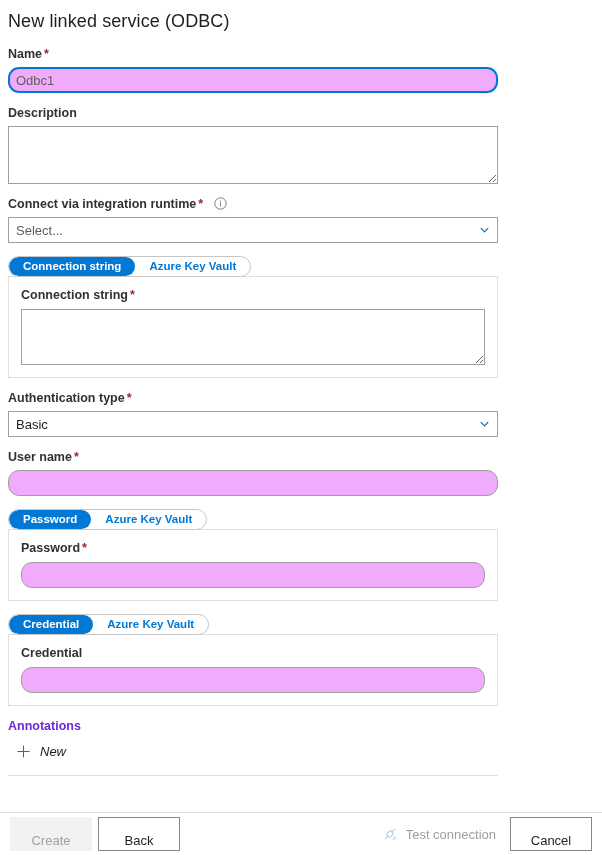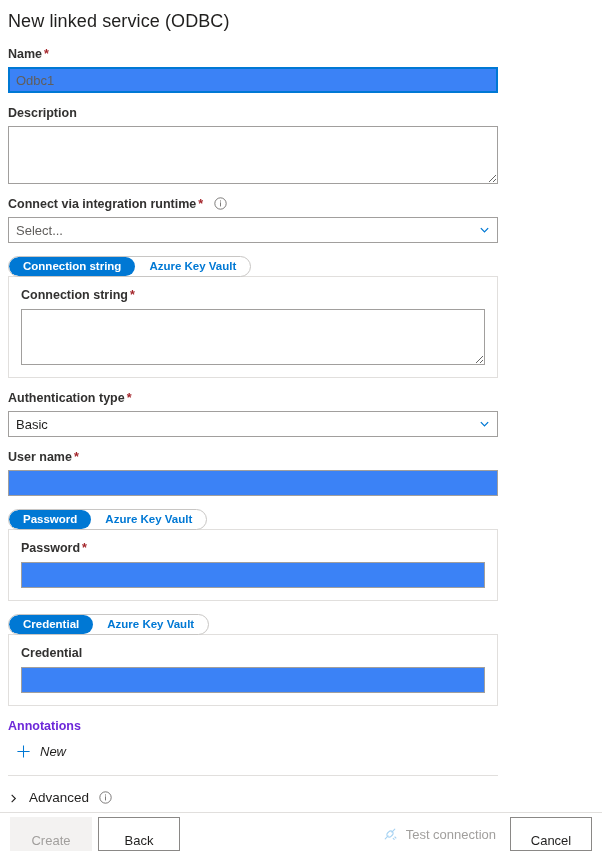--- a/index.html
+++ b/index.html
@@ -51,27 +51,27 @@
     width: 13px;
     height: 13px;
   }
   .info-icon svg { display: block; }
 
   .text-input {
     display: block;
     width: 100%;
     height: 26px;
     border: 1px solid #a19f9d;
-    background: #3b82f6;
+    background: #f0abfc;
     font-family: "Liberation Sans", sans-serif;
     font-size: 13px;
     color: #201f1e;
     padding: 0 7px;
     outline: none;
-    border-radius: 0;
+    border-radius: 11px;
   }
   .text-input.focused {
     border: 2px solid #0078d4;
     padding: 0 6px;
   }
   .text-input::placeholder { color: #605e5c; opacity: 1; }
 
   .textarea {
     display: block;
     width: 100%;
@@ -348,35 +348,20 @@
         <svg viewBox="0 0 16 16" width="15" height="15">
           <path d="M8 1.5 V14.5 M1.5 8 H14.5" stroke="#0078d4" stroke-width="1.1" fill="none"></path>
         </svg>
       </span>
       <span>New</span>
     </div>
   </div>
 
   <div class="divider"></div>
 
-  <div class="advanced-row">
-    <span class="chev-right">
-      <svg viewBox="0 0 12 12" width="11" height="11">
-        <path d="M4 2 L8 6 L4 10" fill="none" stroke="#201f1e" stroke-width="1.2"></path>
-      </svg>
-    </span>
-    <span>Advanced</span>
-    <span class="info-icon" style="margin-left:0;">
-      <svg viewBox="0 0 16 16" width="13" height="13">
-        <circle cx="8" cy="8" r="7" fill="none" stroke="#605e5c" stroke-width="1"></circle>
-        <rect x="7.5" y="6.6" width="1" height="5" fill="#605e5c"></rect>
-        <rect x="7.5" y="4.2" width="1" height="1.4" fill="#605e5c"></rect>
-      </svg>
-    </span>
-  </div>
 
 </div>
 
 <div class="footer">
   <button class="btn disabled btn-create">Create</button>
   <button class="btn">Back</button>
   <div class="spacer"></div>
   <div class="test-conn">
     <span class="plug-icon">
       <svg viewBox="0 0 16 16" width="16" height="16">

